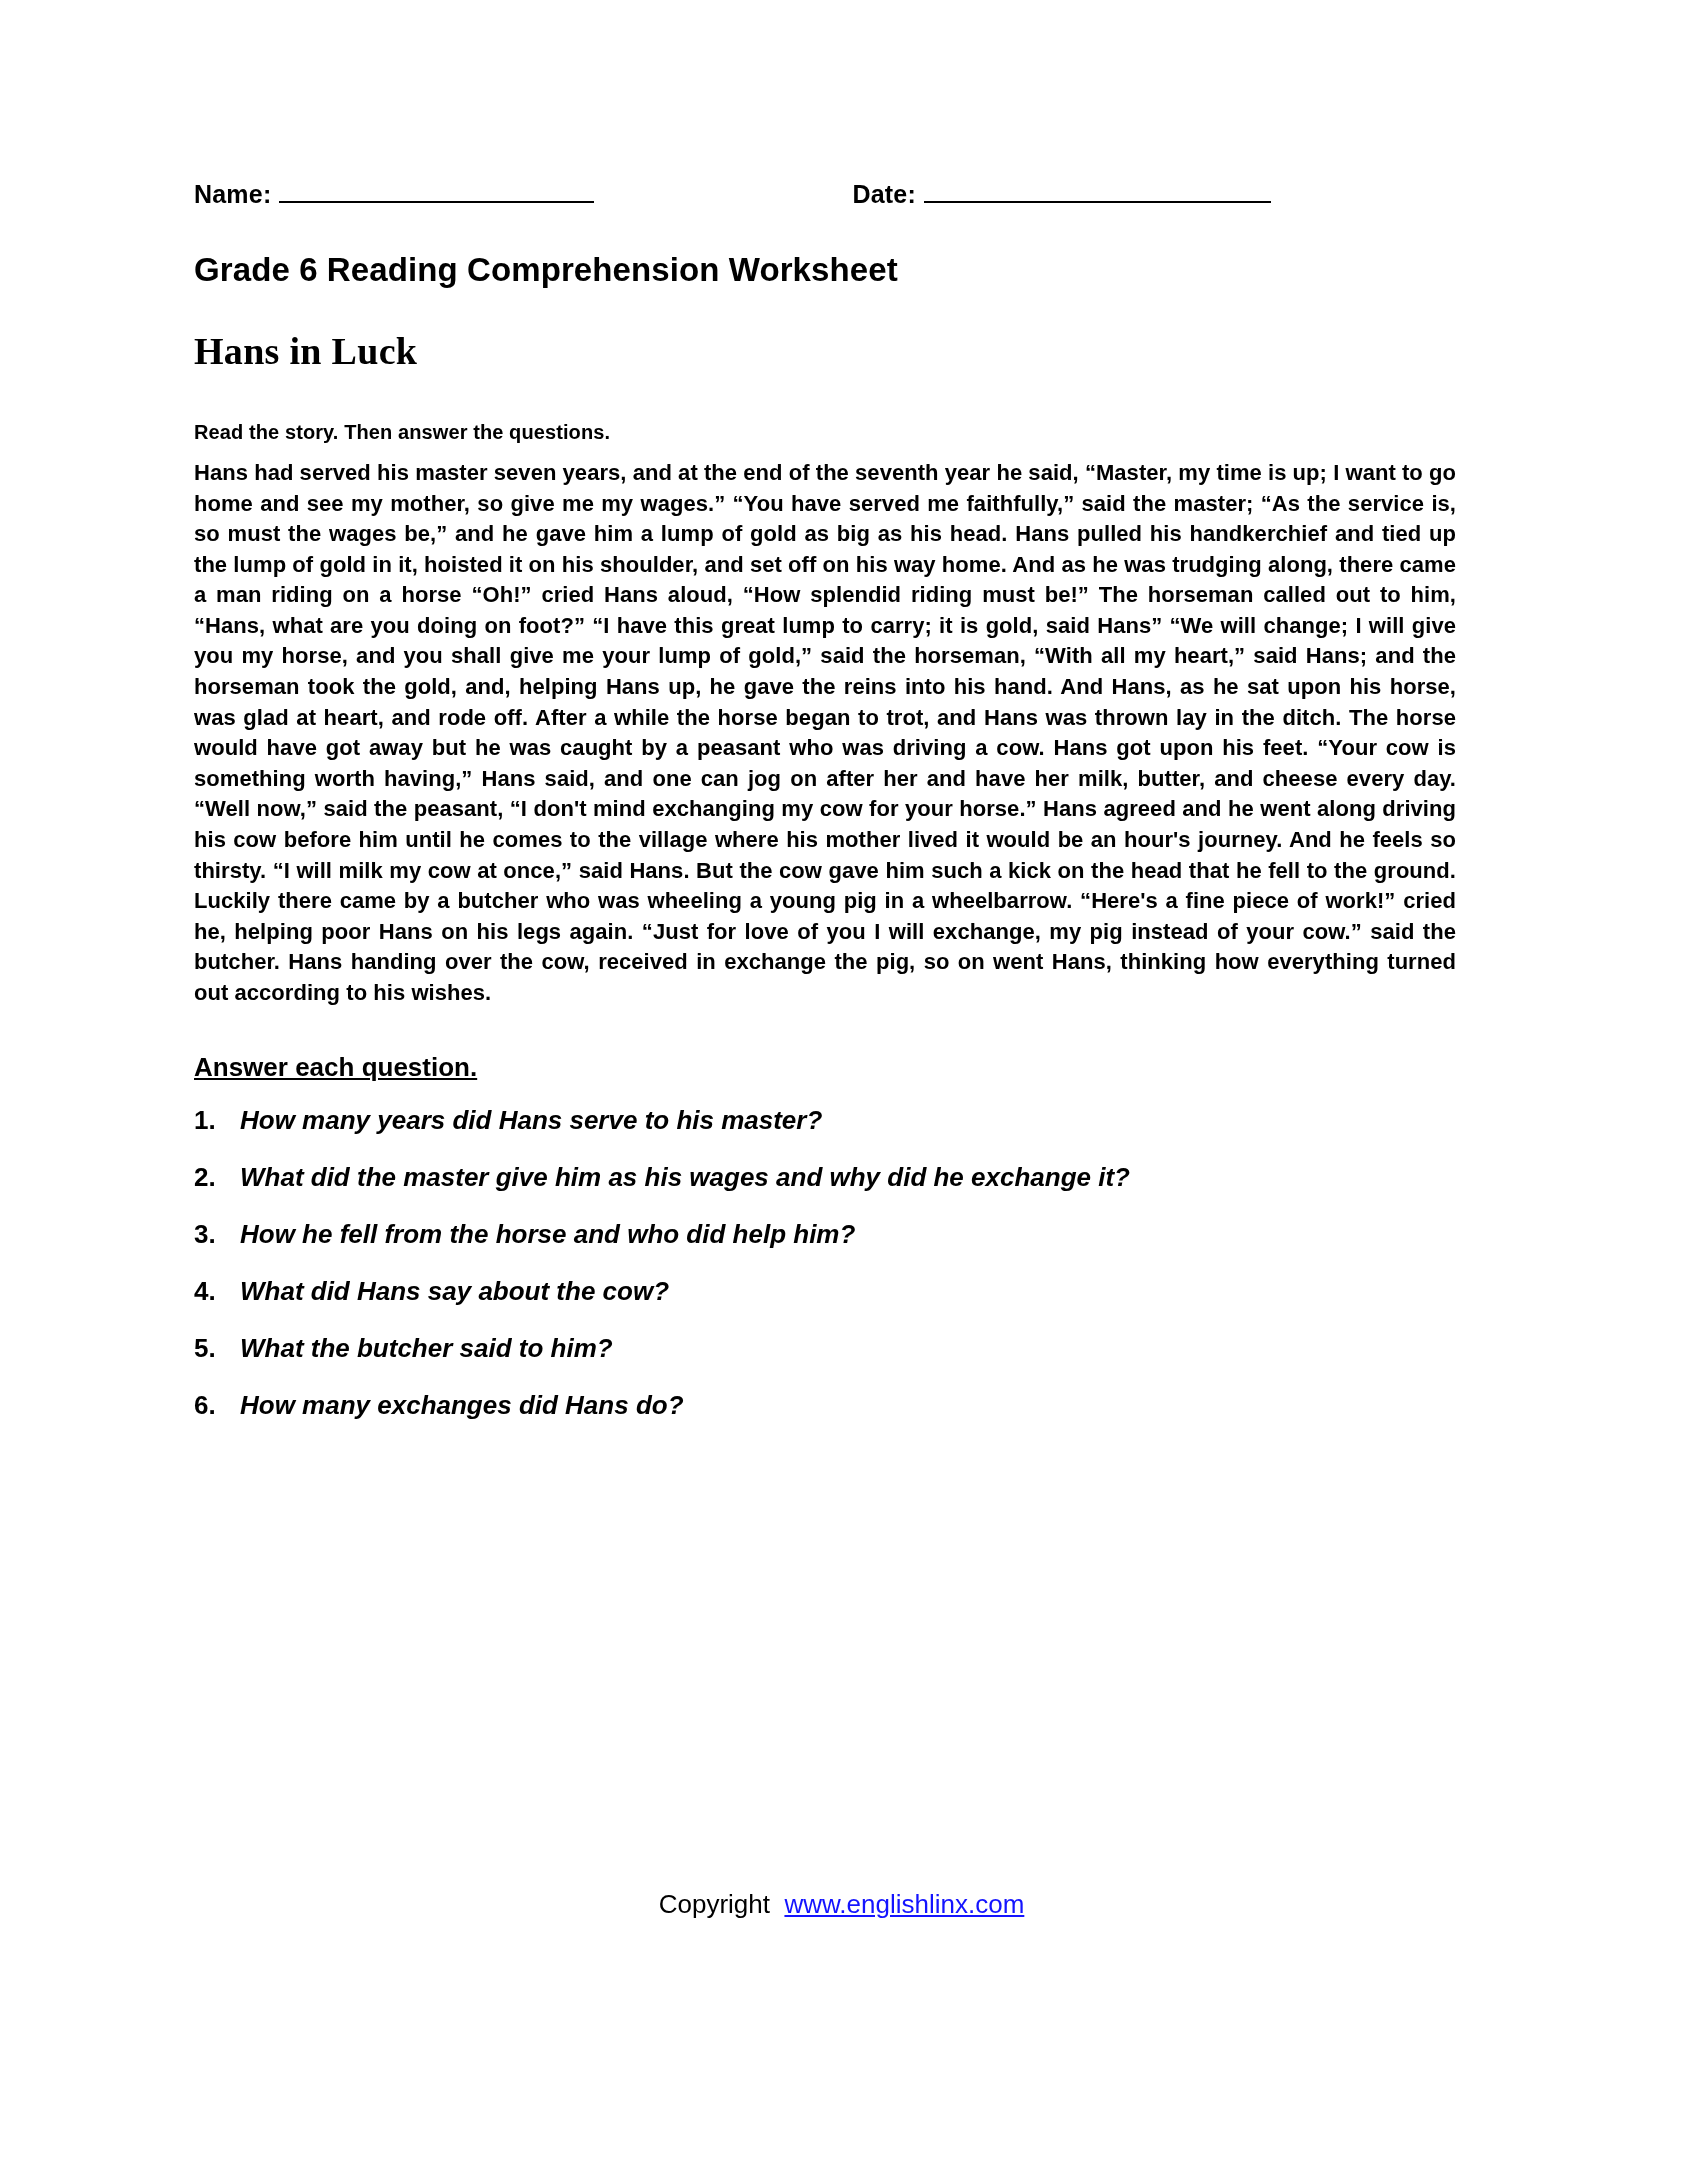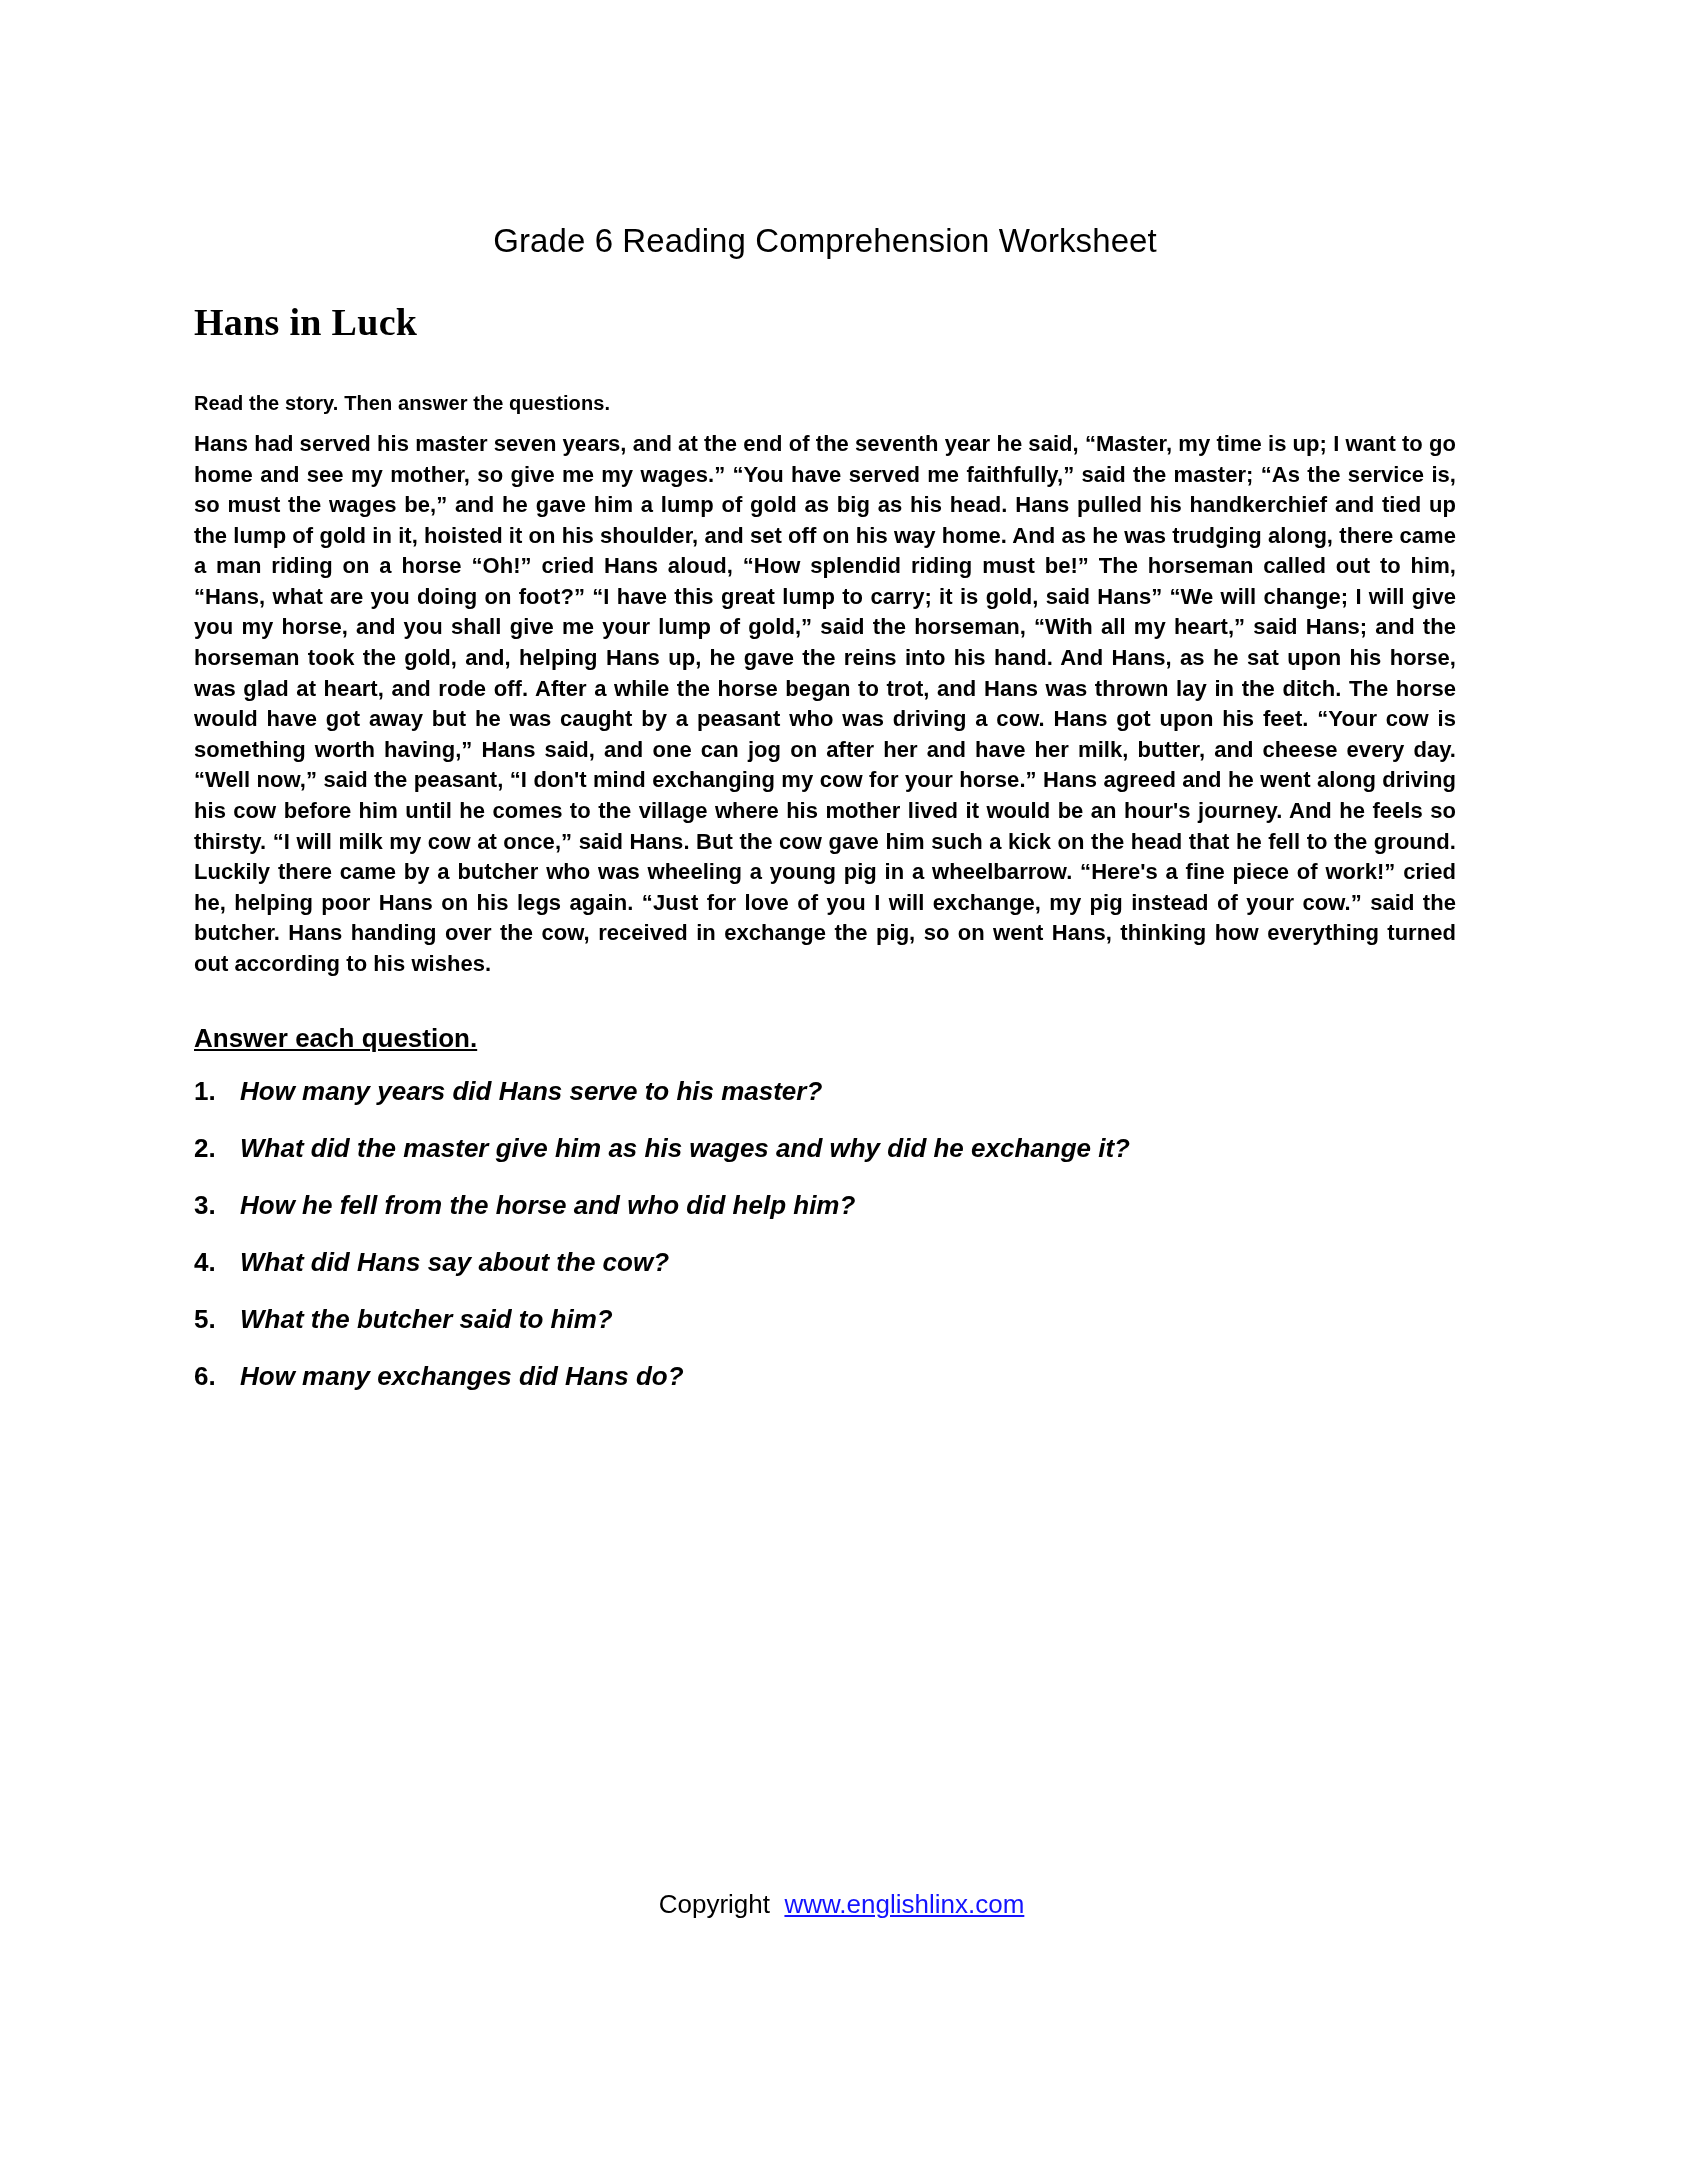--- a/index.html
+++ b/index.html
@@ -48,23 +48,23 @@
   .rule {
     display: inline-block;
     border-bottom: 2.5px solid #000;
     height: 1px;
   }
   .rule-name { width: 315px; }
   .rule-date { width: 347px; }
 
   
   .worksheet-title {
-    text-align: center;
+    text-align: left;
     font-size: 33px;
-    font-weight: normal;
+    font-weight: bold;
     margin-top: 42px;
     letter-spacing: 0.1px;
   }
   .story-title {
     font-family: "Liberation Serif", serif;
     font-size: 38px;
     font-weight: bold;
     margin-top: 40px;
     letter-spacing: 0.3px;
   }
@@ -126,20 +126,30 @@
     color: #1414ff;
     text-decoration: underline;
   }
 </style>
 </head>
 <body>
 
 <div class="page">
   <div class="content">
 
+    <div class="header-row">
+      <div class="field field-name">
+        <span class="field-label">Name:</span>
+        <span class="rule rule-name"></span>
+      </div>
+      <div class="field field-date">
+        <span class="field-label">Date:</span>
+        <span class="rule rule-date"></span>
+      </div>
+    </div>
 
     <div class="worksheet-title">Grade 6 Reading Comprehension Worksheet</div>
 
     <div class="story-title">Hans in Luck</div>
 
     <div class="instructions">Read the story. Then answer the questions.</div>
 
     <div class="story">Hans had served his master seven years, and at the end of the seventh year he said, “Master, my time is up; I want to go home and see my mother, so give me my wages.” “You have served me faithfully,” said the master; “As the service is, so must the wages be,” and he gave him a lump of gold as big as his head. Hans pulled his handkerchief and tied up the lump of gold in it, hoisted it on his shoulder, and set off on his way home. And as he was trudging along, there came a man riding on a horse “Oh!” cried Hans aloud, “How splendid riding must be!” The horseman called out to him, “Hans, what are you doing on foot?” “I have this great lump to carry; it is gold, said Hans”  “We will change; I will give you my horse, and you shall give me your lump of gold,” said the horseman, “With all my heart,” said Hans; and the horseman took the gold, and, helping Hans up, he gave the reins into his hand. And Hans, as he sat upon his horse, was glad at heart, and rode off. After a while the horse began to trot, and Hans was thrown lay in the ditch. The horse would have got away but he was caught by a peasant who was driving a cow. Hans got upon his feet.  “Your cow is something worth having,” Hans said, and one can jog on after her and have her milk, butter, and cheese every day.  “Well now,” said the peasant, “I don't mind exchanging my cow for your horse.” Hans agreed and he went along driving his cow before him until he comes to the village where his mother lived it would be an hour's journey. And he feels so thirsty. “I will milk my cow at once,” said Hans.  But the cow gave him such a kick on the head that he fell to the ground. Luckily there came by a butcher who was wheeling a young pig in a wheelbarrow. “Here's a fine piece of work!” cried he, helping poor Hans on his legs again.  “Just for love of you I will exchange, my pig instead of your cow.” said the butcher. Hans handing over the cow, received in exchange the pig, so on went Hans, thinking how everything turned out according to his wishes.</div>
 
     <div class="answer-heading">Answer each question.</div>

